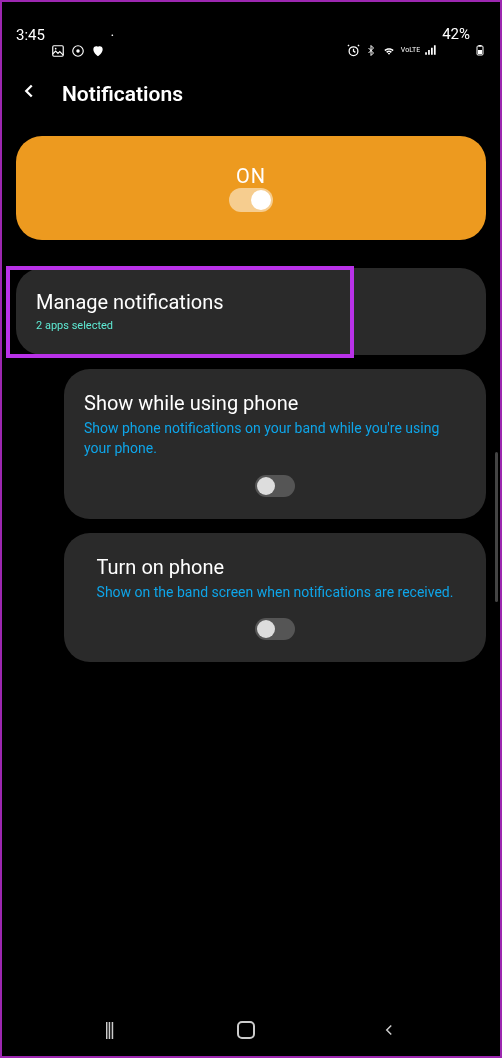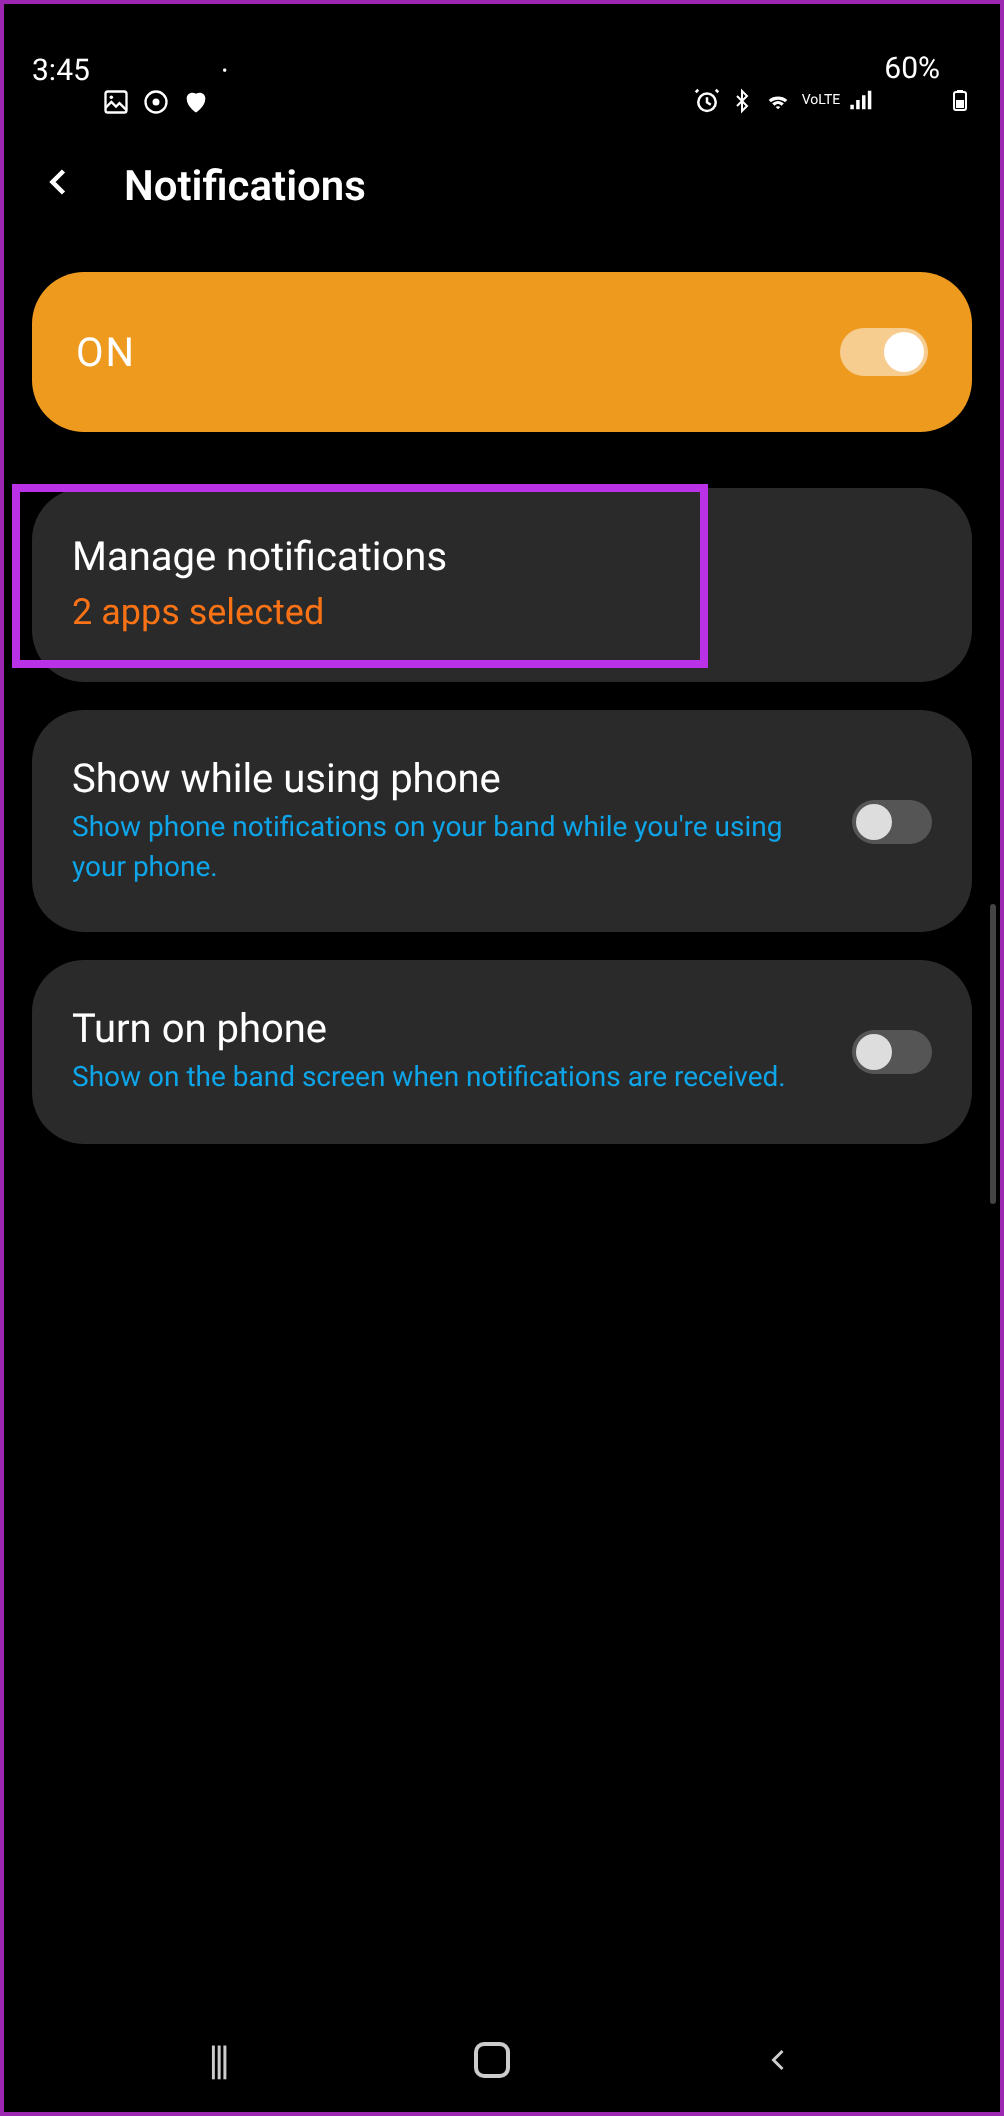--- a/index.html
+++ b/index.html
@@ -68,20 +68,21 @@
     .content {
       padding: 8px 14px 0 14px;
     }
     
     .card {
       background: #2a2a2a;
       border-radius: 26px;
       padding: 22px 20px;
       margin-bottom: 14px;
       position: relative;
+      flex-direction: column;
     }
     
     .card-orange {
       background: #ed9a1f;
       display: flex;
       justify-content: space-between;
       align-items: center;
       padding: 28px 22px;
       margin-bottom: 28px;
     }
@@ -138,29 +139,30 @@
       margin-bottom: 4px;
     }
     
     .card-subtitle {
       color: #0ea5e9;
       font-size: 14px;
       line-height: 1.4;
     }
     
     .card-subtitle-orange {
-      color: #f97316;
-      font-size: 18px;
+      color: #5eead4;
+      font-size: 11px;
     }
     
     .card-with-toggle {
       display: flex;
       justify-content: space-between;
       align-items: center;
       gap: 16px;
+      margin-left: 48px;
     }
     
     .card-text {
       flex: 1;
     }
     
     .highlight-box {
       position: absolute;
       border: 4px solid #b932e8;
       top: -2px;
@@ -259,21 +261,21 @@
       <svg width="16" height="14" viewBox="0 0 24 24" fill="#fff">
           <path d="M12 20l-2-2c1-1 3-1 4 0l-2 2zm-5-5c3-3 7-3 10 0l-2 2c-2-2-4-2-6 0l-2-2zm-3-3c4-4 12-4 16 0l-2 2c-3-3-9-3-12 0l-2-2z"></path>
         </svg>
     </span>
     <span class="status-icon" style="font-size:7px;line-height:1;">VoLTE</span>
     <span class="status-icon">
       <svg width="14" height="14" viewBox="0 0 24 24" fill="#fff">
           <path d="M2 20h3v-4H2v4zm5 0h3v-8H7v8zm5 0h3V8h-3v12zm5 0h3V4h-3v16z"></path>
         </svg>
     </span>
-    <span>60%</span>
+    <span>42%</span>
     <span class="status-icon">
       <svg width="12" height="16" viewBox="0 0 24 24">
           <rect x="6" y="4" width="12" height="18" rx="2" stroke="#fff" stroke-width="2" fill="none"></rect>
           <rect x="9" y="2" width="6" height="3" fill="#fff"></rect>
           <rect x="8" y="12" width="8" height="8" fill="#fff"></rect>
         </svg>
     </span>
   </div>
 </div>
 

